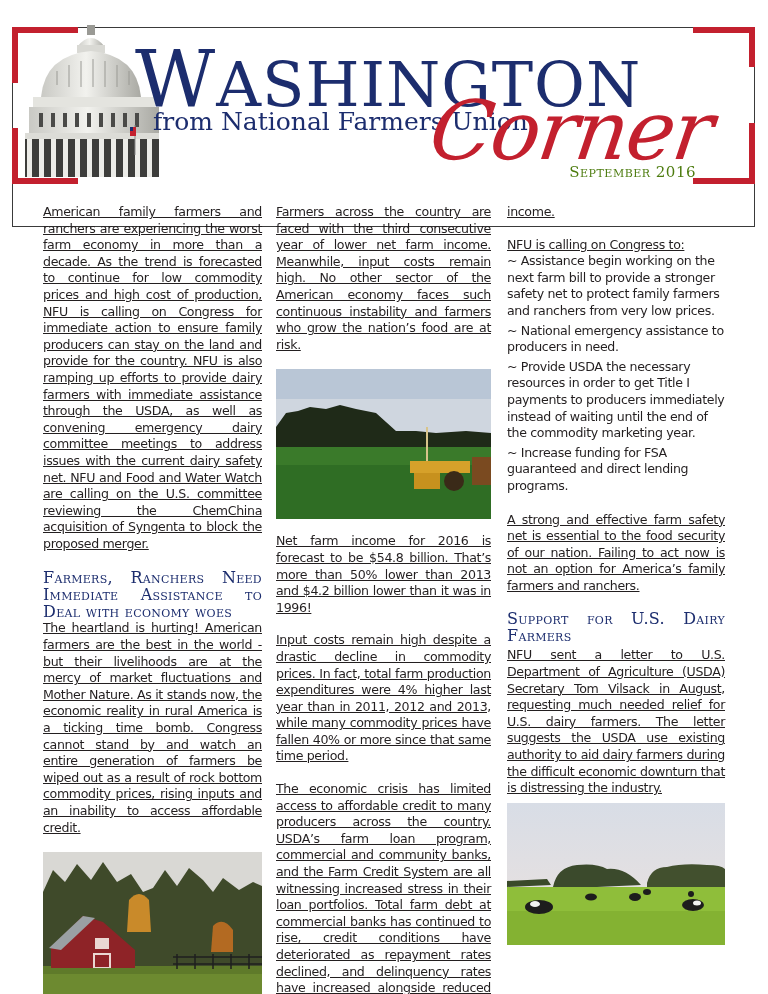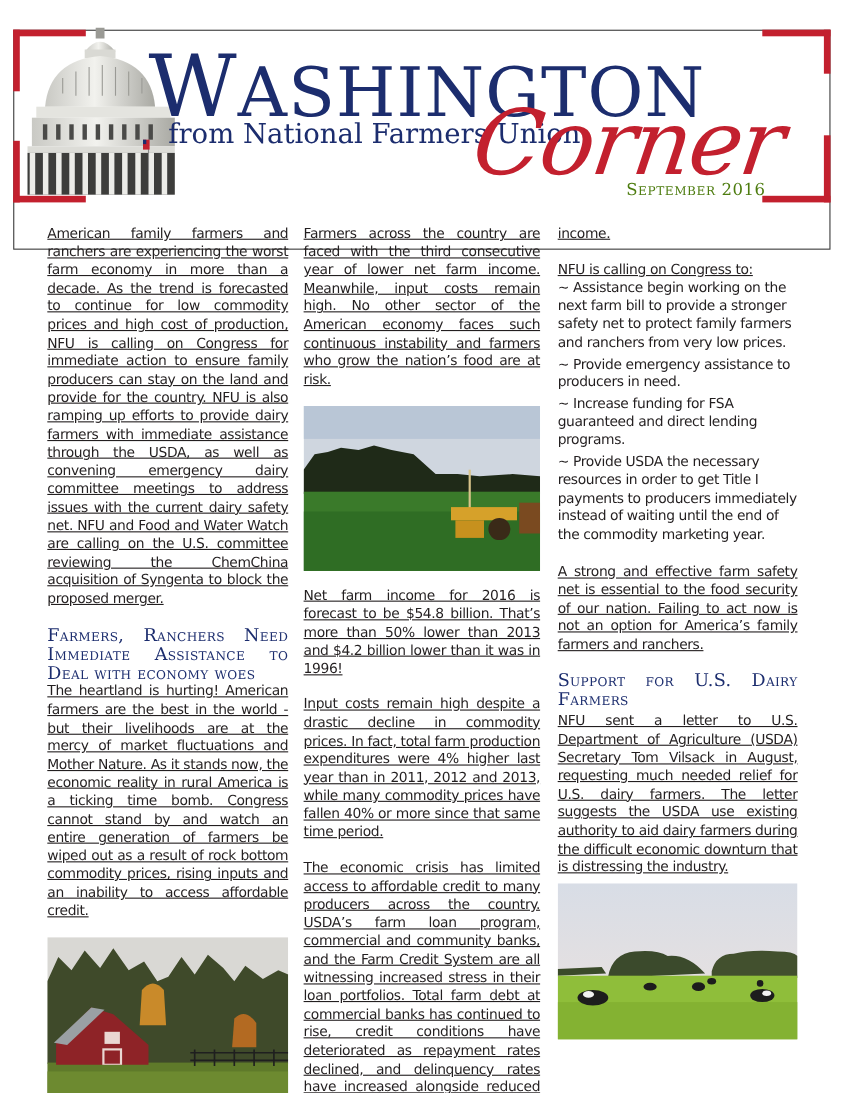--- a/index.html
+++ b/index.html
@@ -170,23 +170,23 @@
   <div style="height:16px"></div>
   <p class="body">The economic crisis has limited access to affordable credit to many producers across the country. USDA’s farm loan program, commercial and community banks, and the Farm Credit System are all witnessing increased stress in their loan portfolios. Total farm debt at commercial banks has continued to rise, credit conditions have deteriorated as repayment rates declined, and delinquency rates have increased alongside reduced farm</p>
 </div>
 
 <div class="col c3">
   <p class="body left">income.</p>
   <div style="height:16px"></div>
   <p class="body left">NFU is calling on Congress to:</p>
   <ul class="asks">
     <li>~ Assistance begin working on the next farm bill to provide a stronger safety net to protect family farmers and ranchers from very low prices.</li>
-    <li>~ Provide emergency assistance to producers in need.</li>
+    <li>~ National emergency assistance to producers in need.</li>
+    <li>~ Provide USDA the necessary resources in order to get Title I payments to producers immediately instead of waiting until the end of the commodity marketing year.</li>
     <li>~ Increase funding for FSA guaranteed and direct lending programs.</li>
-    <li>~ Provide USDA the necessary resources in order to get Title I payments to producers immediately instead of waiting until the end of the commodity marketing year.</li>
   </ul>
   <div style="height:14px"></div>
   <p class="body">A strong and effective farm safety net is essential to the food security of our nation.  Failing to act now is not an option for America’s family farmers and ranchers.</p>
   <div style="height:16px"></div>
   <div class="heading">Support for U.S. Dairy Farmers</div>
   <div style="height:3px"></div>
   <p class="body">NFU sent a letter to U.S. Department of Agriculture (USDA) Secretary Tom Vilsack in August, requesting much needed relief for U.S. dairy farmers. The letter suggests the USDA use existing authority to aid dairy farmers during the difficult economic downturn that is distressing the industry.</p>
   <div style="height:6px"></div>
   <svg class="photo" width="218" height="142" viewBox="0 0 218 142">
     <defs>

